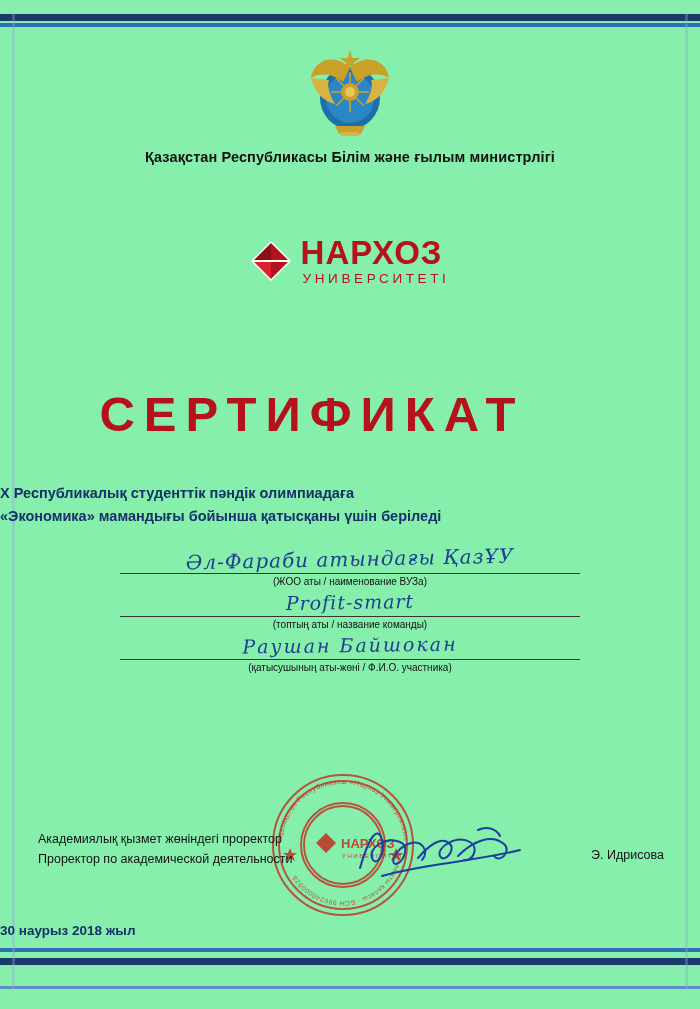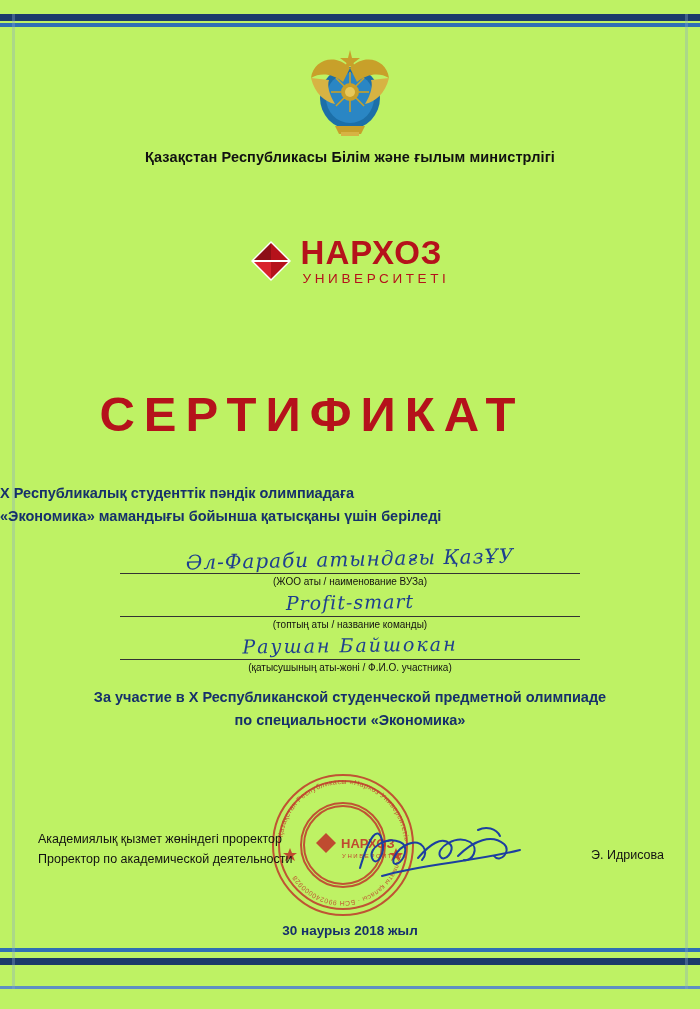--- a/index.html
+++ b/index.html
@@ -11,21 +11,21 @@
     width: 700px;
     height: 1009px;
     font-family: "Liberation Sans", sans-serif;
     position: relative;
     overflow: hidden;
   }
   .certificate {
     position: relative;
     width: 700px;
     height: 1009px;
-    background: #bef264;
+    background: #86efac;
     box-sizing: border-box;
   }
 
   
   .bar {
     position: absolute;
     left: 0;
     width: 700px;
   }
   .bar-top-dark {
@@ -248,21 +248,21 @@
     height: 90px;
     pointer-events: none;
   }
 
   
   .date {
     position: absolute;
     top: 923px;
     left: 0;
     width: 700px;
-    text-align: center;
+    text-align: left;
     font-size: 13.5px;
     font-weight: bold;
     color: #16306b;
   }
 </style>
 </head>
 <body>
 
 <div class="certificate">
 
@@ -346,24 +346,20 @@
     <div class="rule"></div>
     <div class="field-caption">(топтың аты / название команды)</div>
   </div>
 
   <div class="field field-3">
     <div class="hand hand-3">Раушан Байшокан</div>
     <div class="rule"></div>
     <div class="field-caption">(қатысушының аты-жөні / Ф.И.О. участника)</div>
   </div>
 
-  <div class="subtitle-ru">
-    <div>За участие в X Республиканской студенческой предметной олимпиаде</div>
-    <div>по специальности «Экономика»</div>
-  </div>
 
   <span class="stamp">
     <svg width="150" height="150" viewBox="0 0 150 150" xmlns="http://www.w3.org/2000/svg">
       <g fill="none" stroke="#c0392b" stroke-width="2" opacity="0.85">
         <circle cx="75" cy="75" r="70"></circle>
         <circle cx="75" cy="75" r="64"></circle>
         <circle cx="75" cy="75" r="42"></circle>
         <circle cx="75" cy="75" r="39"></circle>
       </g>
       <g opacity="0.85" fill="#c0392b">

